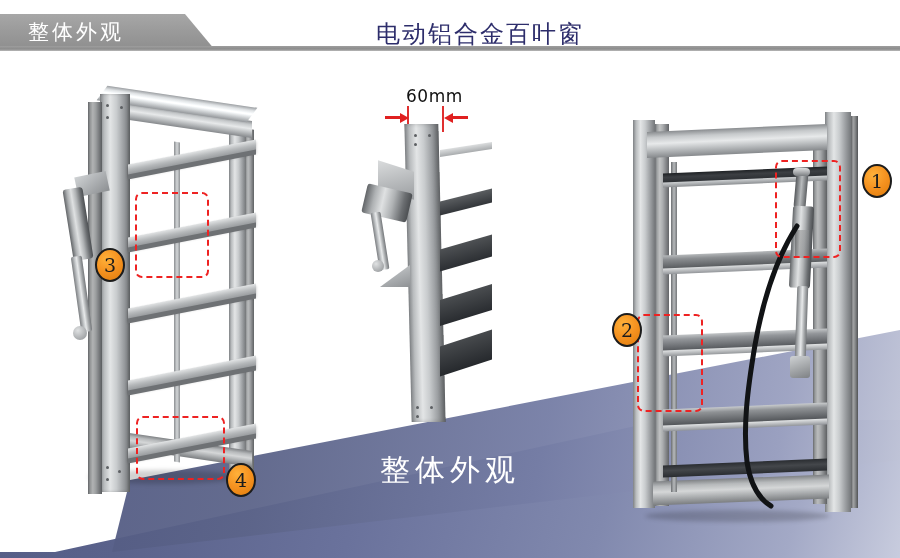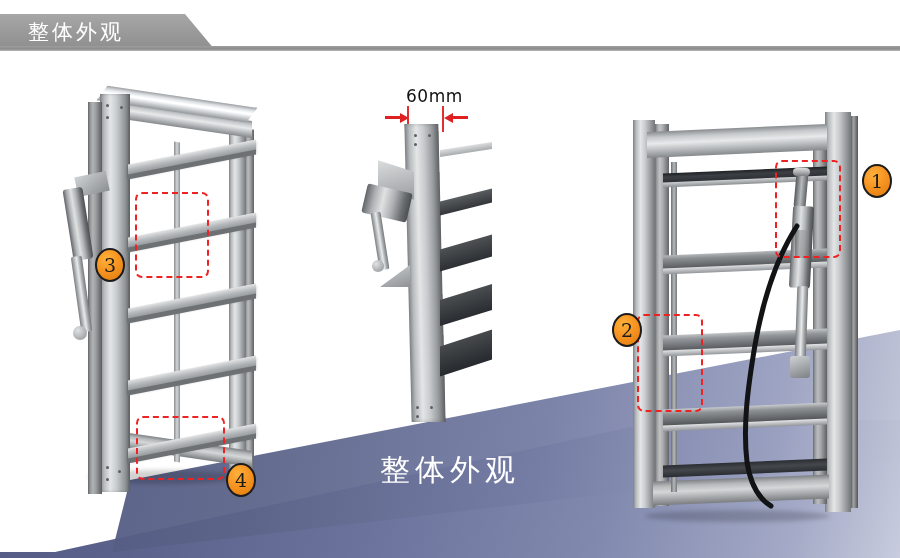--- a/index.html
+++ b/index.html
@@ -60,20 +60,21 @@
 
   .shade{position:absolute;background:rgba(0,0,0,.18);filter:blur(2px);}
 </style>
 </head>
 <body>
 
 <div class="header">
   <div class="header-tab"></div>
   <div class="header-tab-label">整体外观</div>
   <div class="header-rule"></div>
+  <div class="header-title">电动铝合金百叶窗</div>
 </div>
 
 <div class="ground"></div>
 <div class="ground2"></div>
 <div class="tagline">整体外观</div>
 
 <div style="position:absolute;left:60px;top:88px;width:240px;height:430px;">
 
   <div class="shade" style="left:28px;top:382px;width:150px;height:14px;border-radius:50%;"></div>
 

